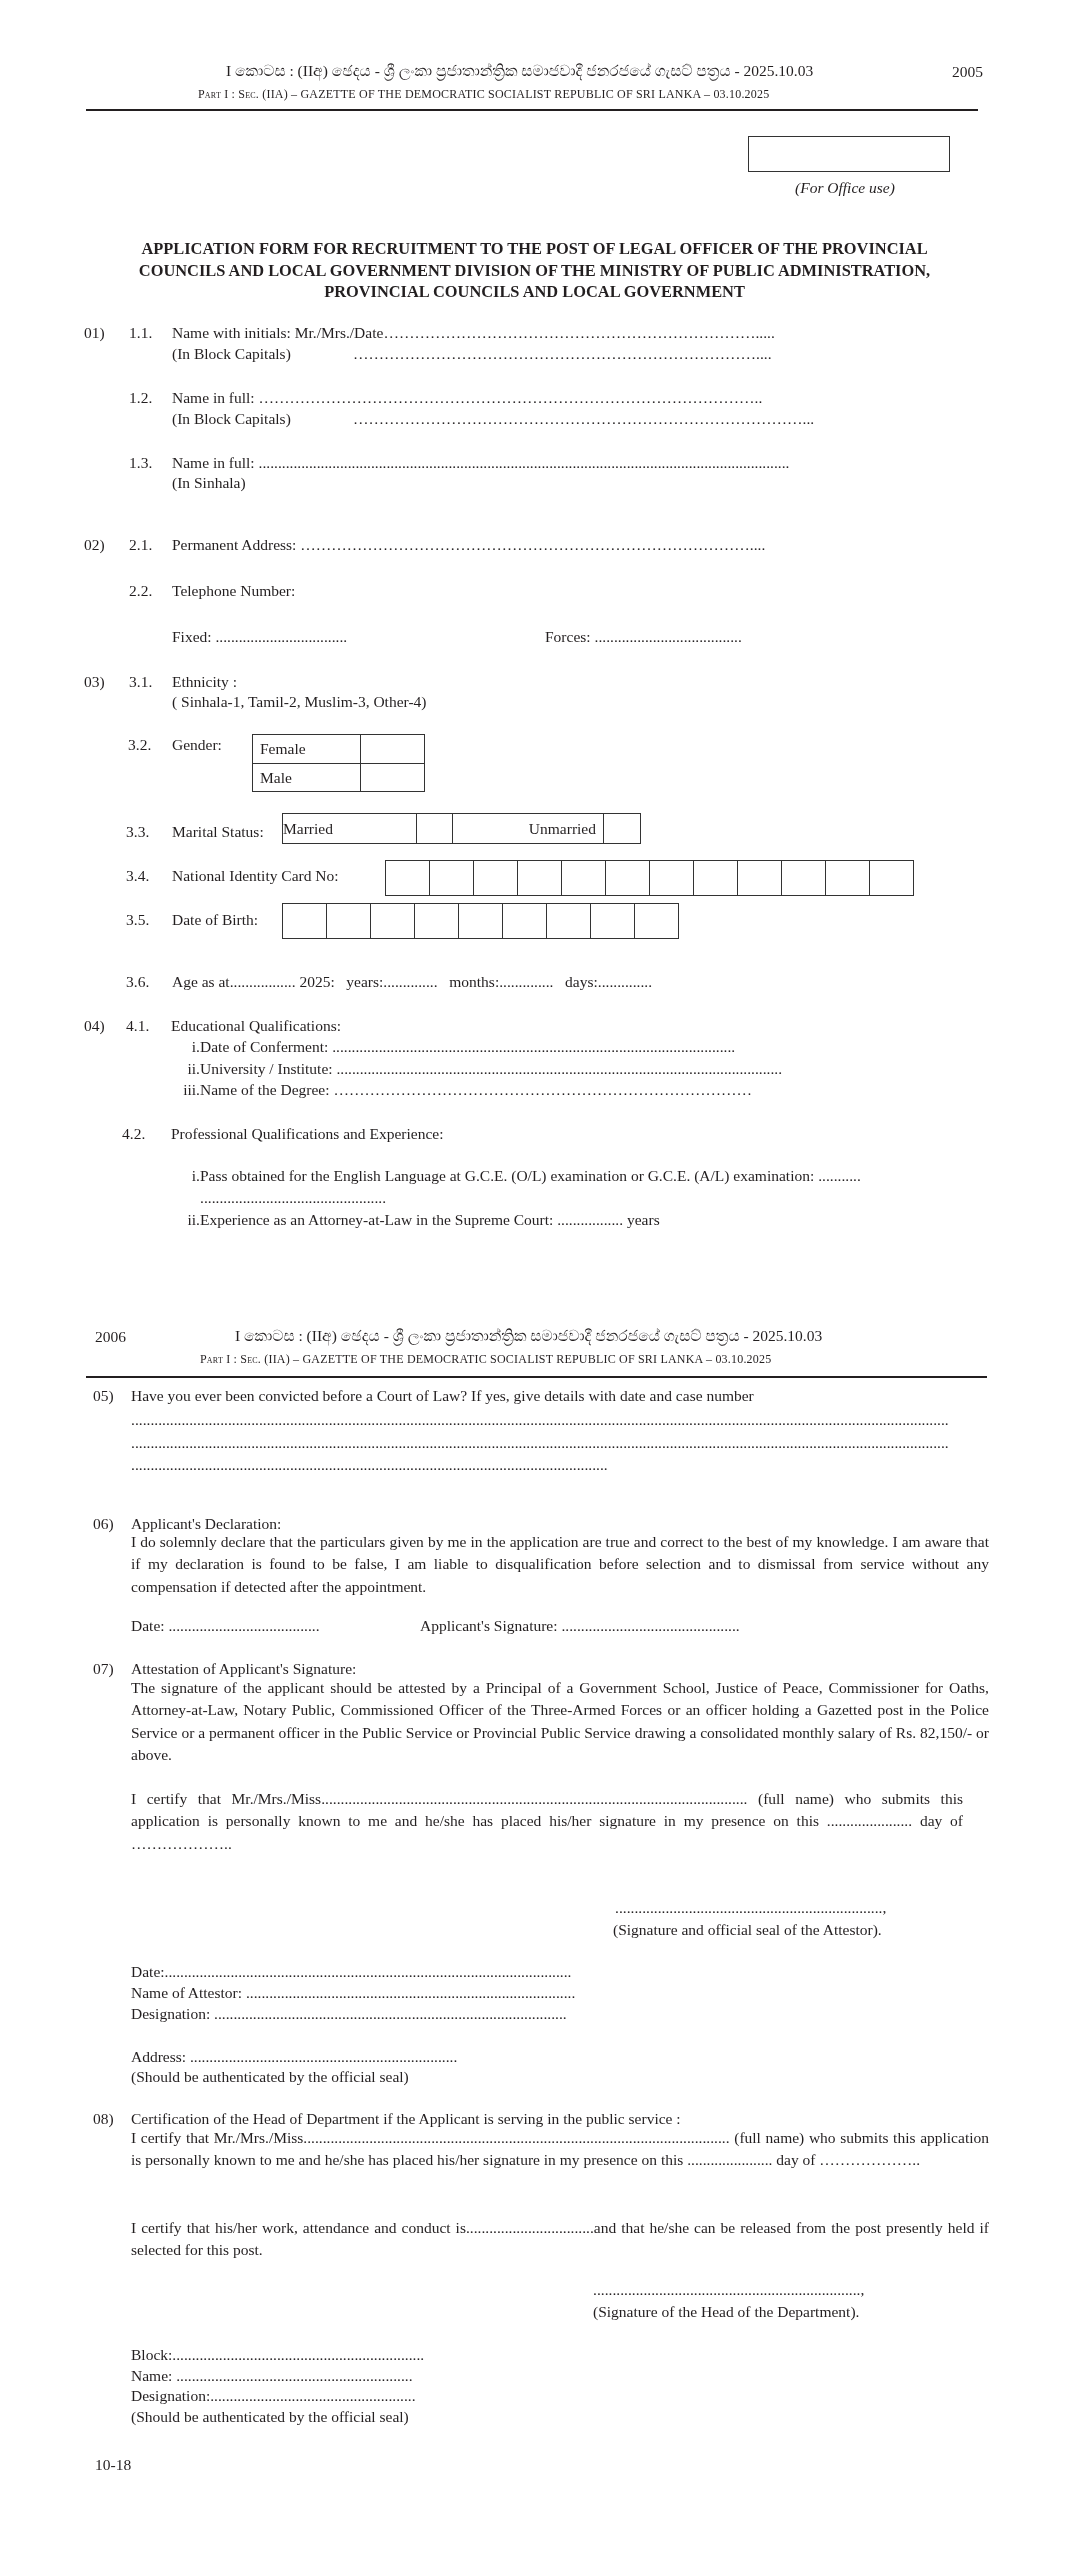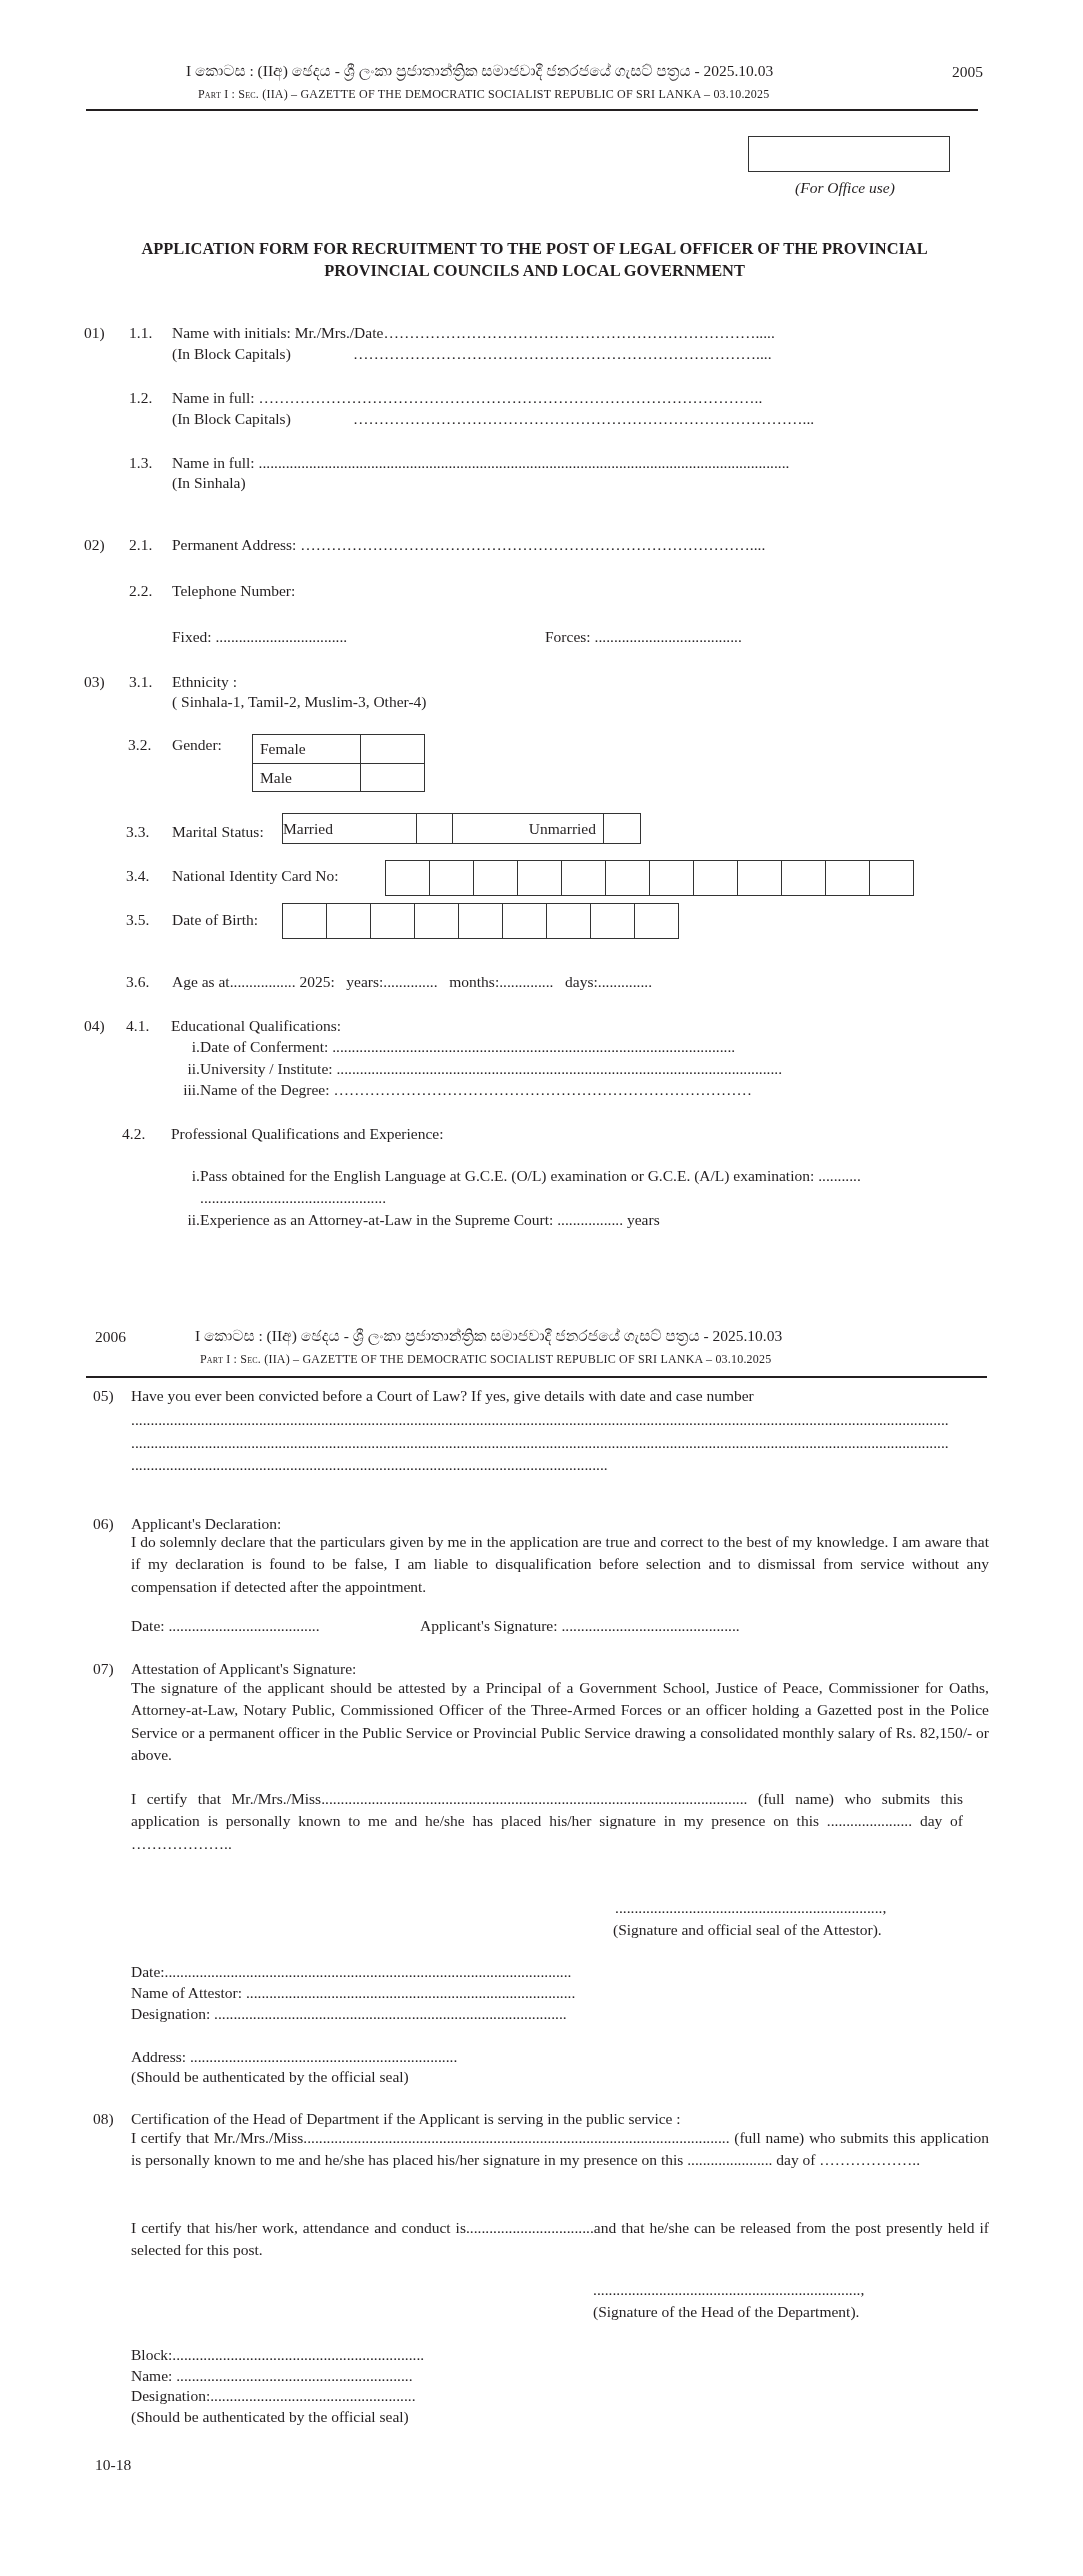--- a/index.html
+++ b/index.html
@@ -1,20 +1,20 @@
 <!DOCTYPE html>
 <html style="font-size:14px"><head>
 <meta charset="utf-8">
 <style>
   html, body { margin:0; padding:0; background:#ffffff; }
   body { width:1084px; height:2576px; position:relative; overflow:hidden;
          font-family:"Liberation Serif","DejaVu Serif",serif; color:#231f20; }
   .abs { position:absolute; white-space:nowrap; }
   .t { font-size:15.5px; line-height:19px; }
-  .hdr-si { font-size:15.5px; }
+  .hdr-si { font-size:15.5px;margin-left:40px; }
   .hdr-en { font-size:12px; letter-spacing:0.2px; }
   .sc { font-variant:small-caps;text-align:center; }
   .rule { position:absolute; height:1.7px; background:#231f20; }
   .title { position:absolute; left:82px; width:905px; text-align:center; font-weight:bold; font-size:16.4px; line-height:21.6px; }
   .box { position:absolute; border:1.3px solid #333; box-sizing:border-box; }
   table.grid { position:absolute; border-collapse:collapse; }
   table.grid td { border:1.3px solid #333; padding:0; box-sizing:border-box; font-size:15.5px; }
   .para { position:absolute; font-size:15.5px; line-height:22.4px; text-align:justify; white-space:normal; }
   .italic { font-style:italic; }
 </style>
@@ -28,20 +28,21 @@
   <span class="sc">: Sec.</span>
   <span>(IIA) – GAZETTE OF THE DEMOCRATIC SOCIALIST REPUBLIC OF SRI LANKA – 03.10.2025</span>
 </div>
 <div class="rule" style="left:86px;top:109px;width:892px;"></div>
 
 <div class="box" style="left:748px;top:136px;width:202px;height:36px;"></div>
 <div class="abs t italic" style="left:795px;top:178px;">(For Office use)</div>
 
 <div class="title" style="top:238px;">
   <div>APPLICATION FORM FOR RECRUITMENT TO THE POST OF LEGAL OFFICER OF THE PROVINCIAL</div>
+  <div>COUNCILS AND LOCAL GOVERNMENT DIVISION OF THE MINISTRY OF PUBLIC ADMINISTRATION,</div>
   <div>PROVINCIAL COUNCILS AND LOCAL GOVERNMENT</div>
 </div>
 
 <div class="abs t" style="left:84px;top:323px;">01)</div>
 <div class="abs t" style="left:129px;top:323px;">1.1.</div>
 <div class="abs t" style="left:172px;top:323px;">Name with initials: Mr./Mrs./Date……………………………………………………………….....</div>
 <div class="abs t" style="left:172px;top:344px;">(In Block Capitals)</div>
 <div class="abs t" style="left:353px;top:344px;">……………………………………………………………………....</div>
 
 <div class="abs t" style="left:129px;top:388px;">1.2.</div>

